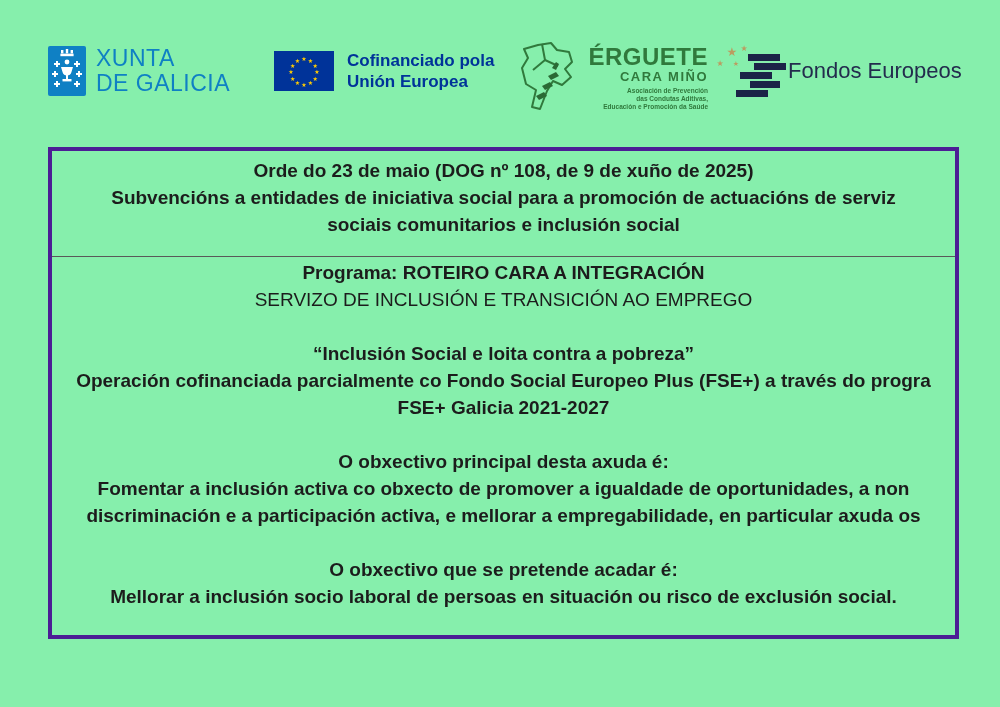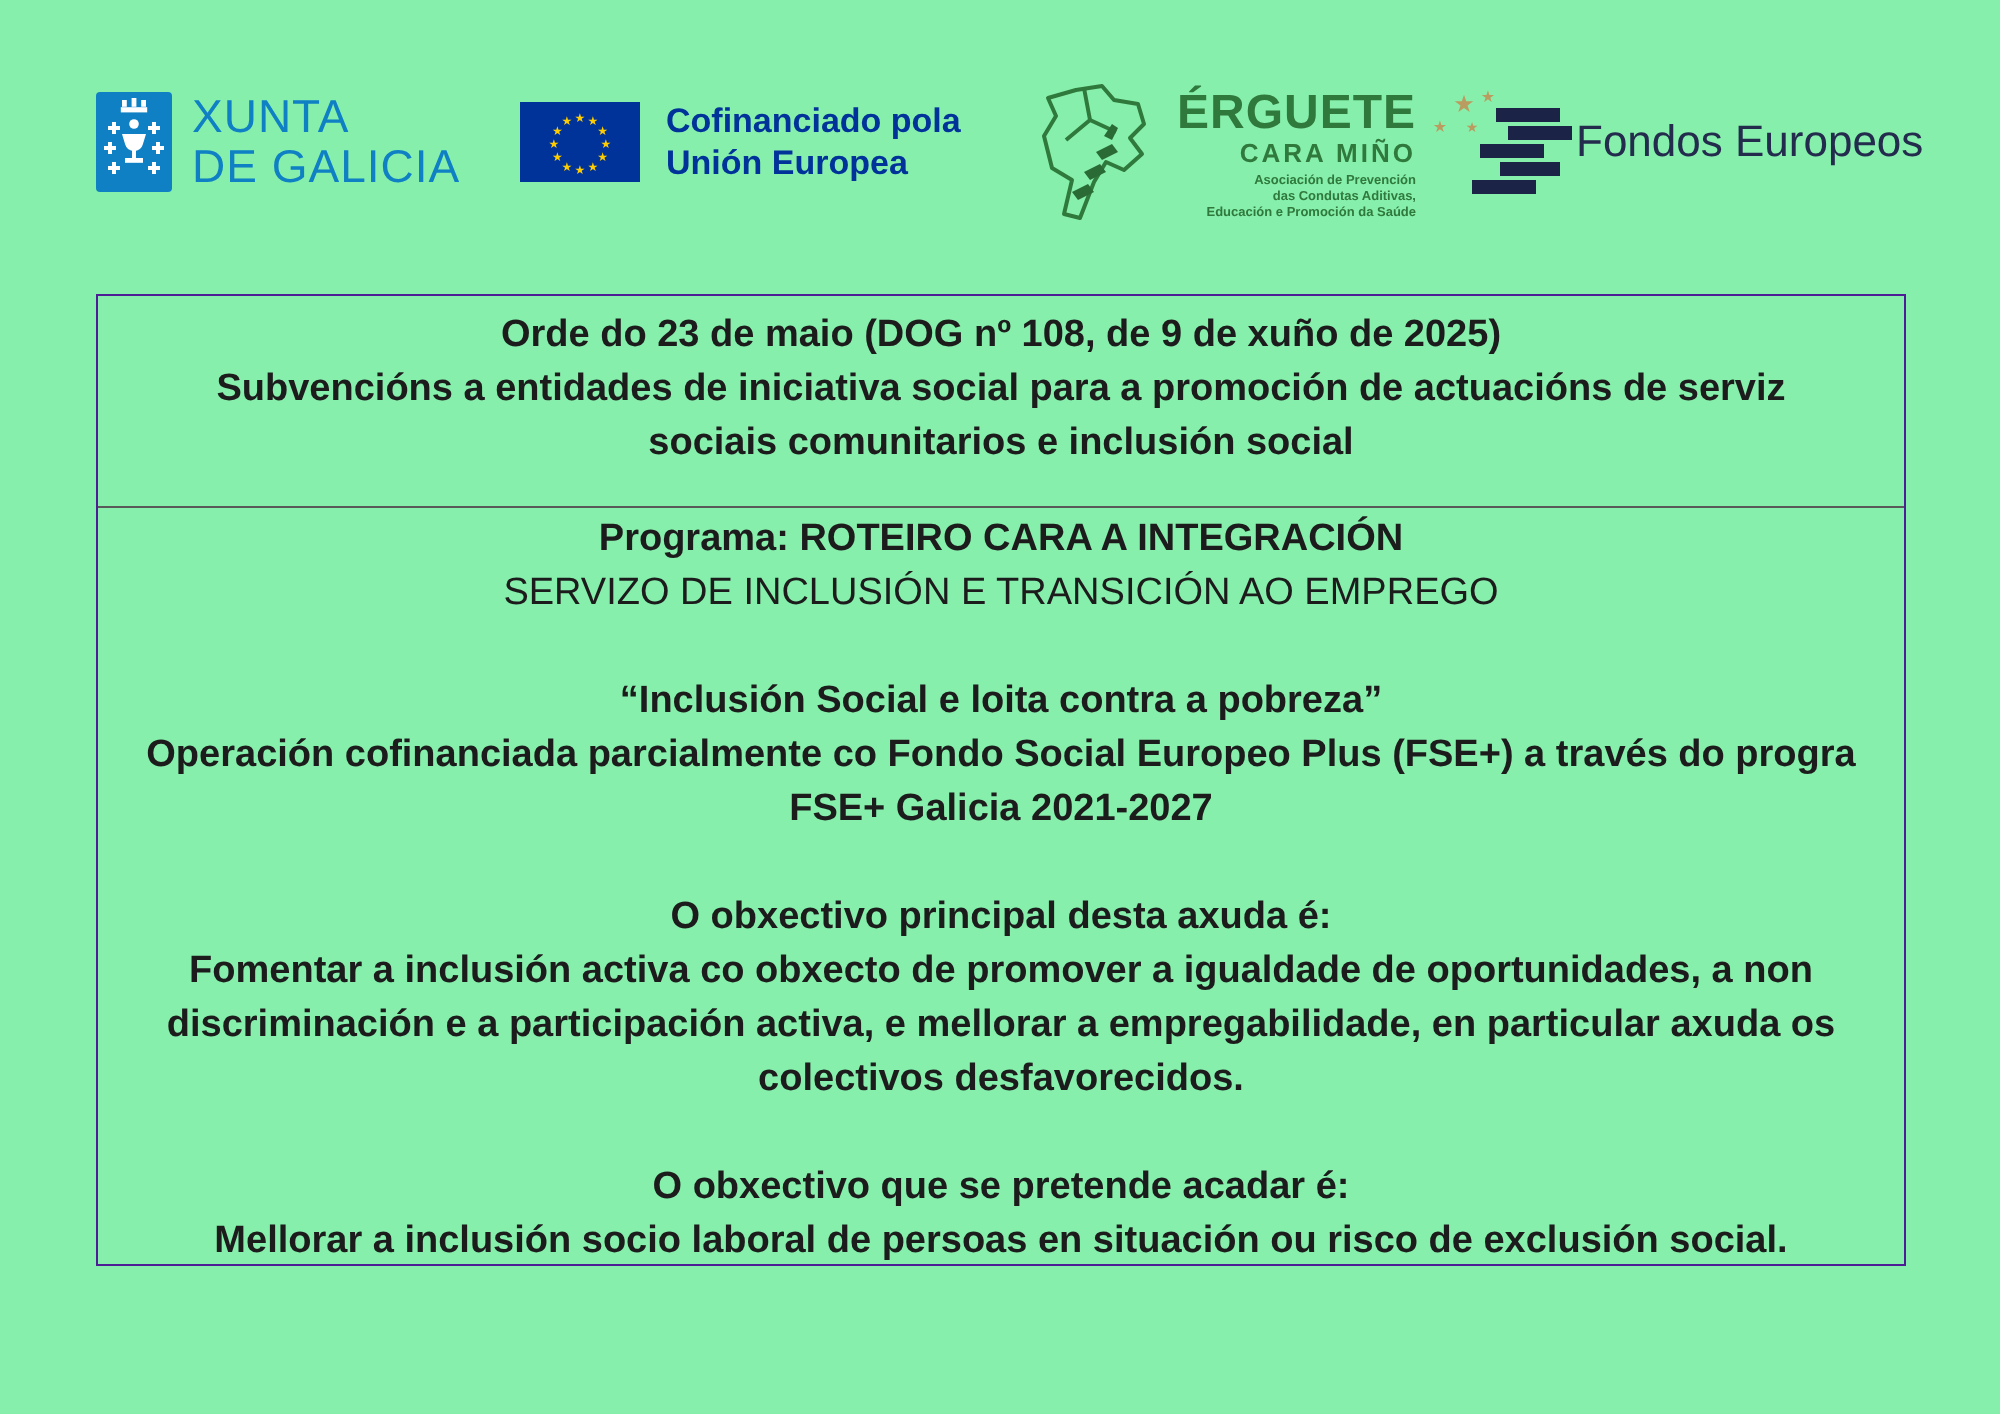--- a/index.html
+++ b/index.html
@@ -4,33 +4,33 @@
 <style>
   html,body{margin:0;padding:0;background:#ffffff;}
   #page{position:relative;width:1000px;height:707px;background:#86efac;overflow:hidden;
         font-family:"Liberation Sans",sans-serif;color:#1c1c1c;}
 
   
   .logo{position:absolute;display:flex;align-items:center;}
   #xunta-logo{left:48px;top:46px;}
   .xunta-text{margin-left:10px;color:#0f80c4;font-size:23px;line-height:25px;
               letter-spacing:.5px;font-weight:400;}
-  #eu-logo{left:260px;top:50px;}
+  #eu-logo{left:274px;top:50px;}
   .eu-text{margin-left:13px;color:#003399;font-size:17px;line-height:21px;font-weight:700;}
   #erguete-logo{left:518px;top:40px;}
   .erguete-text{margin-left:4px;color:#30793c;text-align:right;width:128px;}
   .erguete-title{font-size:24px;font-weight:700;letter-spacing:.5px;line-height:24px;}
   .erguete-sub{font-size:13px;font-weight:700;letter-spacing:1.5px;line-height:15px;}
   .erguete-desc{font-size:6.5px;font-weight:700;line-height:8px;margin-top:3px;}
   #fondos-logo{left:710px;top:42px;}
   .fondos-text{margin-left:0;color:#232c4d;font-size:22px;font-weight:400;}
 
   
   #doc-table{position:absolute;left:48px;top:147px;width:903px;
-             border:1px solid #4c1d95;}
+             border:4px solid #4c1d95;}
   .cell{overflow:hidden;text-align:center;}
   .cell .ln{white-space:nowrap;line-height:27px;height:27px;font-size:19px;}
   .b{font-weight:700;}
   .r{font-weight:400;}
   .sp{height:27px;}
   #header-cell{height:106px;border-bottom:1px solid #595959;padding-top:6px;box-sizing:border-box;}
   #body-cell{height:378px;padding-top:2px;box-sizing:border-box;}
 </style>
 </head>
 <body>
@@ -148,20 +148,19 @@
       <div class="ln b">Programa: ROTEIRO CARA A INTEGRACIÓN</div>
       <div class="ln r">SERVIZO DE INCLUSIÓN E TRANSICIÓN AO EMPREGO</div>
       <div class="sp"></div>
       <div class="ln b">“Inclusión Social e loita contra a pobreza”</div>
       <div class="ln b">Operación cofinanciada parcialmente co Fondo Social Europeo Plus (FSE+) a través do progra</div>
       <div class="ln b">FSE+ Galicia 2021-2027</div>
       <div class="sp"></div>
       <div class="ln b">O obxectivo principal desta axuda é:</div>
       <div class="ln b">Fomentar a inclusión activa co obxecto de promover a igualdade de oportunidades, a non</div>
       <div class="ln b">discriminación e a participación activa, e mellorar a empregabilidade, en particular axuda os</div>
-      <div class="ln b">colectivos desfavorecidos.</div>
       <div class="sp"></div>
       <div class="ln b">O obxectivo que se pretende acadar é:</div>
       <div class="ln b">Mellorar a inclusión socio laboral de persoas en situación ou risco de exclusión social.</div>
     </div>
 
   </div>
 </div>
 
 </body></html>

